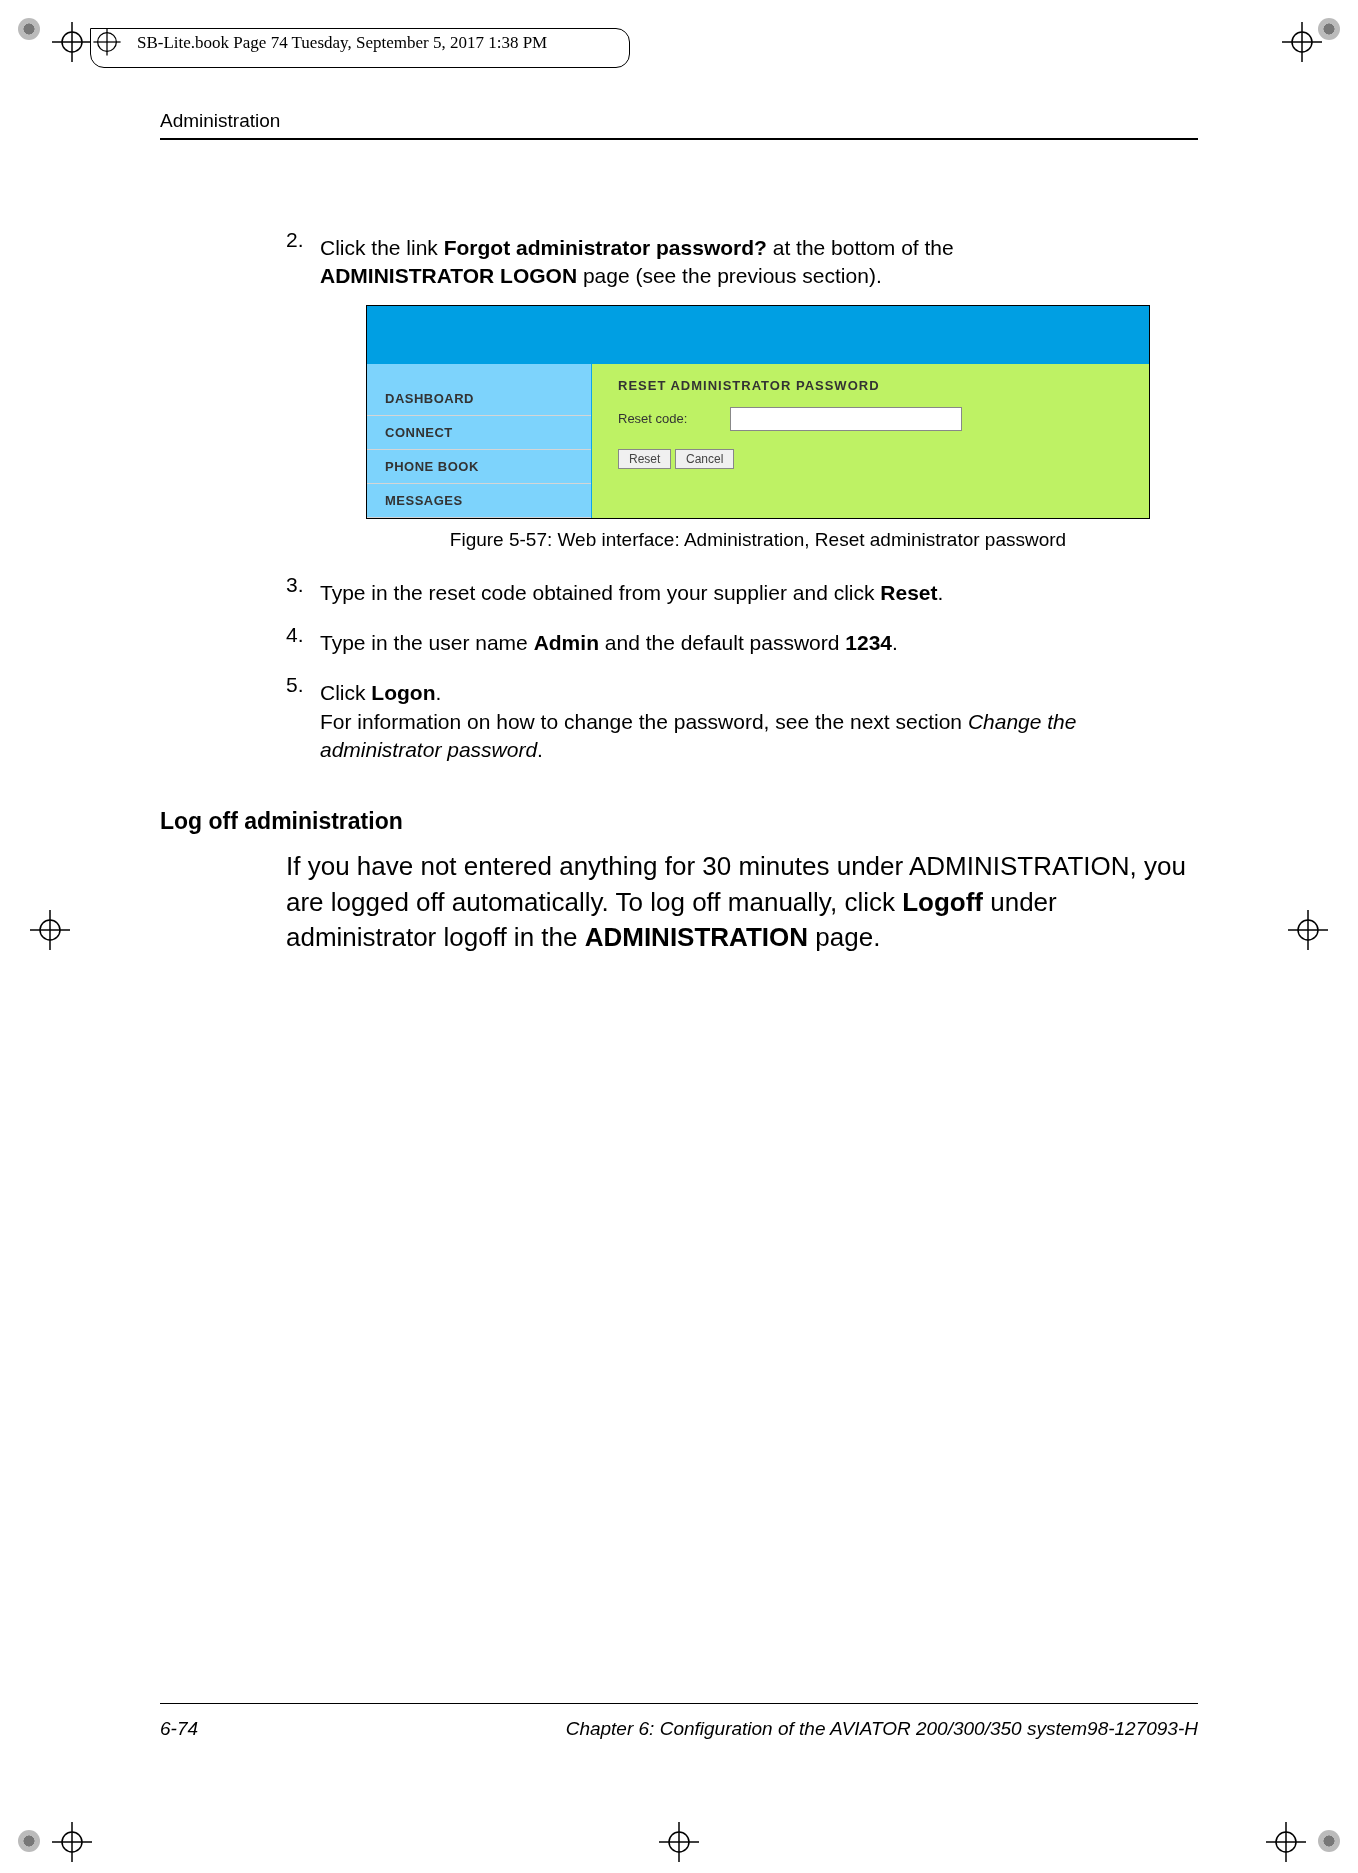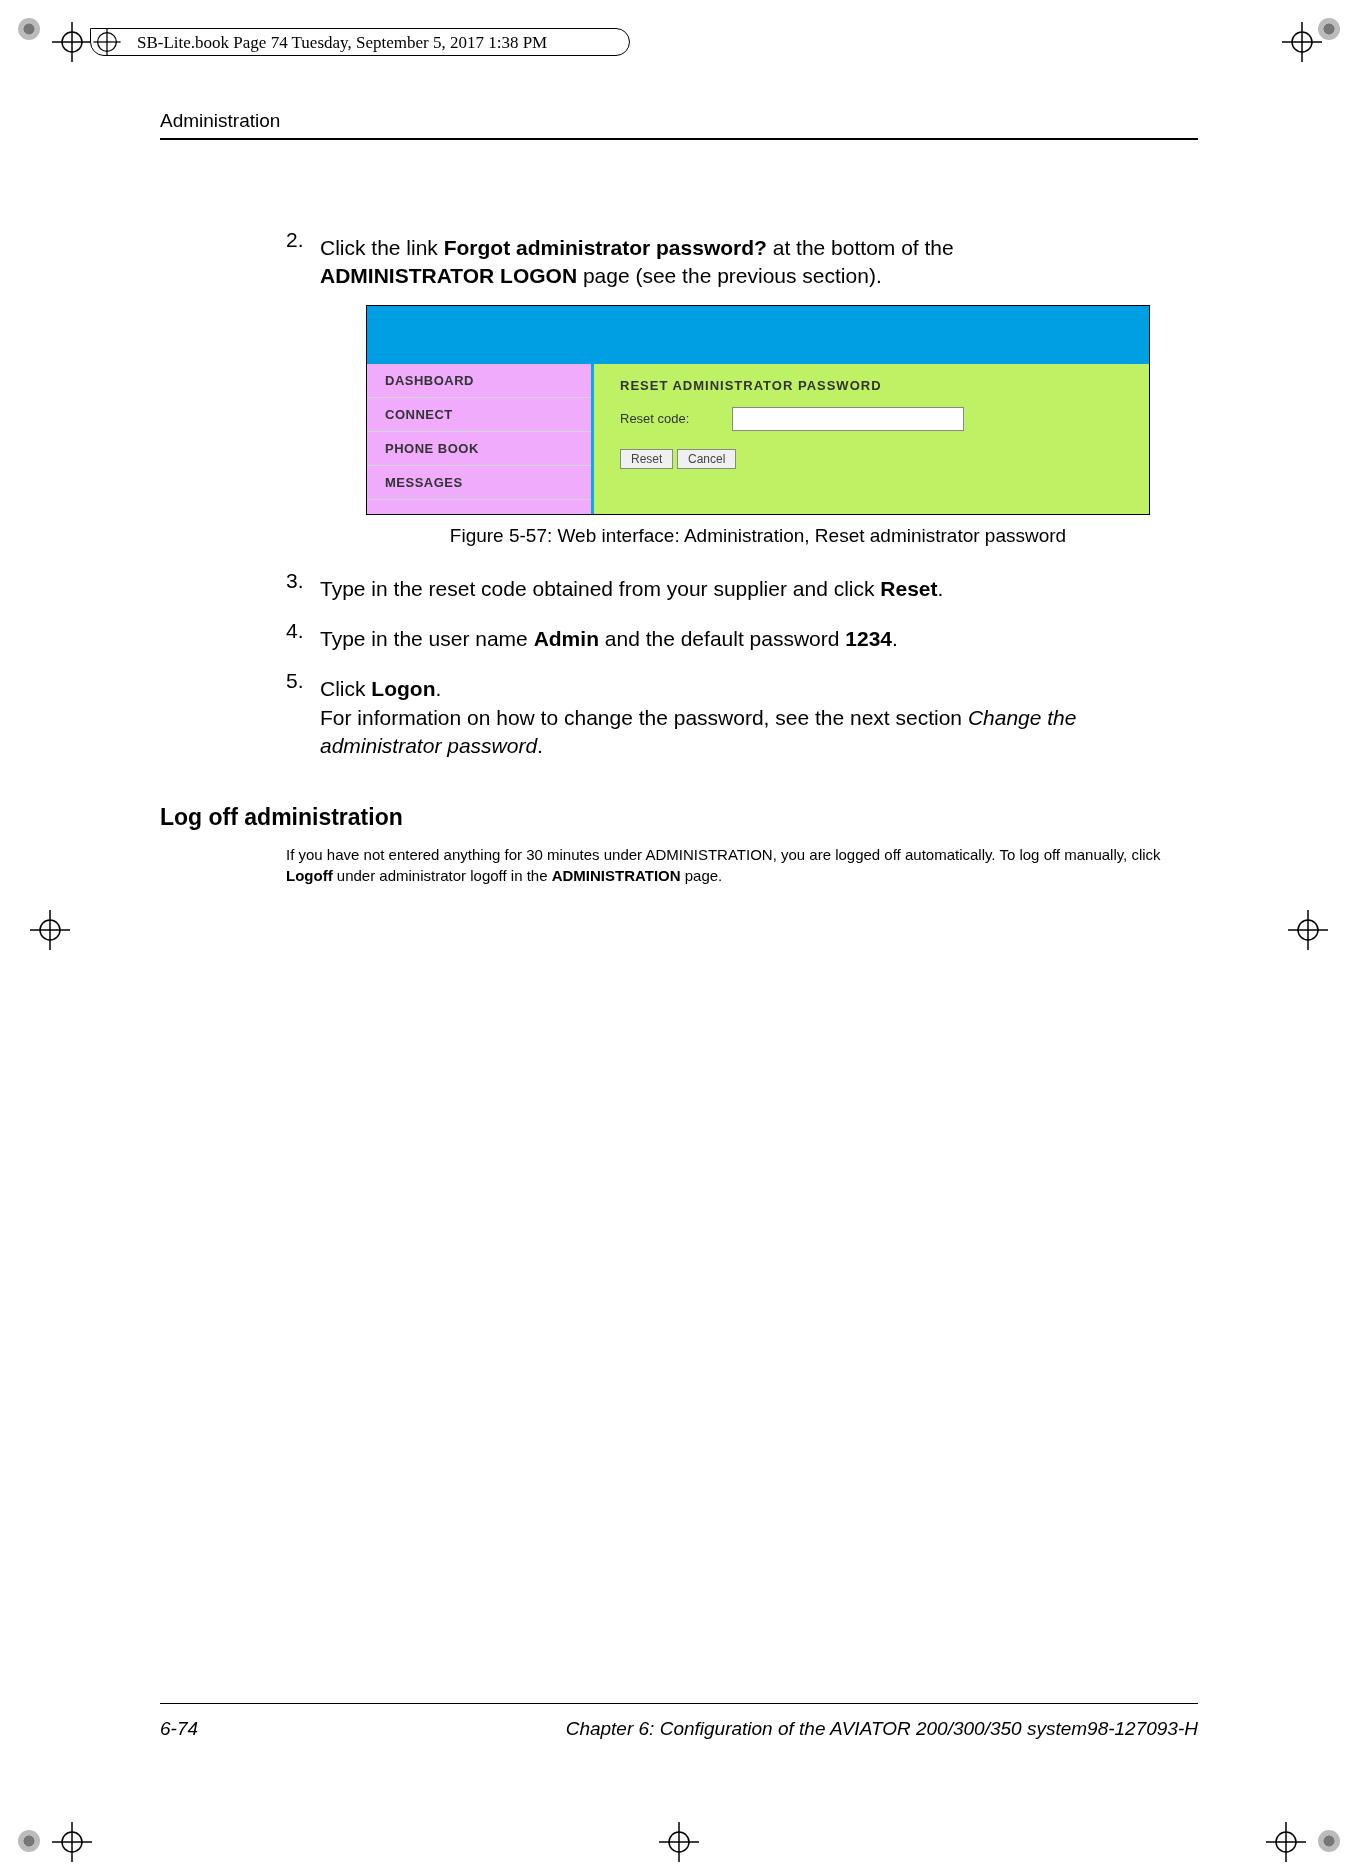--- a/index.html
+++ b/index.html
@@ -29,21 +29,21 @@
     position: absolute;
     width: 40px; height: 40px;
   }
   .reg-mark svg { width: 40px; height: 40px; display:block; }
 
   .top-tab {
     position: absolute;
     left: 90px;
     top: 28px;
     width: 540px;
-    height: 28px;
+    height: 40px;
     border: 1px solid #000;
     border-bottom: 1px solid #000;
     border-radius: 14px 14px 14px 14px / 14px 14px 14px 14px;
     border-top-left-radius: 0;
     border-bottom-left-radius: 14px;
     font-family: "Times New Roman", serif;
     font-size: 17px;
     padding-left: 46px;
     line-height: 28px;
     box-sizing: border-box;
@@ -120,23 +120,23 @@
   }
   .signal-bars { display:inline-flex; gap:3px; align-items:flex-end; margin-left:8px;}
   .signal-bars span { width:10px; background:#000; display:inline-block; }
   .signal-bars span.e { background:#fff; border:1px solid #000; box-sizing:border-box; }
   .fig-body {
     display: flex;
     min-height: 150px;
   }
   .fig-side {
     width: 224px;
-    background: #f0abfc;
-    border-right: 3px solid #0ea5e9;
-    padding-top: 0;
+    background: #7dd3fc;
+    border-right: 1px solid #0ea5e9;
+    padding-top: 18px;
   }
   .fig-side-item {
     font-size: 13px;
     font-weight: bold;
     color: #333;
     padding: 9px 18px;
     border-bottom: 1px solid #d5d5d5;
     letter-spacing: 0.5px;
   }
   .fig-main {
@@ -173,21 +173,21 @@
   }
 
   .subhead {
     font-family: Arial, Helvetica, sans-serif;
     font-weight: bold;
     font-size: 23px;
     margin: 44px 0 14px 0;
   }
   .bodypara {
     font-family: Arial, Helvetica, sans-serif;
-    font-size: 15px;
+    font-size: 26px;
     line-height: 1.35;
     margin-left: 126px;
   }
 
   .footer {
     position: absolute;
     left: 0; right: 0;
     bottom: 0;
   }
   .footer-rule { border:none; border-top:1px solid #000; margin:0 0 14px 0;}

